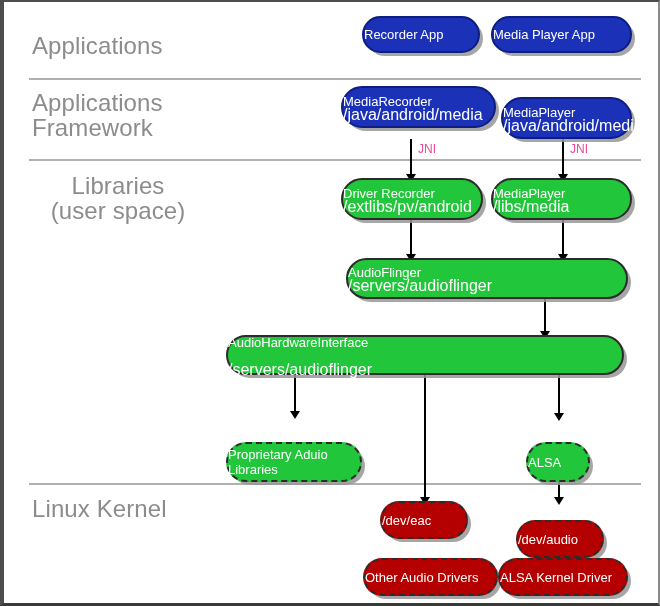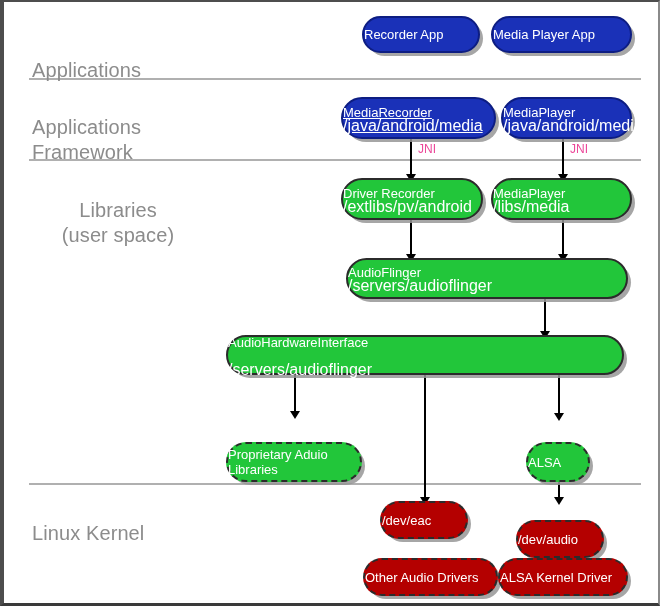--- a/index.html
+++ b/index.html
@@ -25,25 +25,24 @@
   .divider {
     position: absolute;
     height: 0;
     border-top: 2px solid #b0b0b0;
   }
 
   
   .layer-label {
     position: absolute;
     color: #8c8c8c;
-    font-size: 20px;
+    font-size: 24px;
     line-height: 25px;
     white-space: pre-line;
     letter-spacing: 0.1px;
-    margin-top: 25px;
   }
   .layer-label.center { text-align: center; }
 
   
   .conn {
     position: absolute;
     width: 0;
     border-left: 2px solid #000000;
   }
   .arrowhead {
@@ -151,21 +150,21 @@
   <div class="arrowhead" style="left:550px; top:495px;"></div>
 
   <div class="node blue" style="left:358px; top:14px; width:118px; height:37px;">
     <div class="title">Recorder App</div>
   </div>
 
   <div class="node blue" style="left:487px; top:14px; width:141px; height:37px;">
     <div class="title">Media Player App</div>
   </div>
 
-  <div class="node blue" style="left:337px; top:95px; width:155px; height:42px;text-decoration:underline;">
+  <div class="node blue" style="left:337px; top:84px; width:155px; height:42px;">
     <div class="title">MediaRecorder</div>
     <div class="sub">/java/android/media</div>
   </div>
 
   <div class="node blue" style="left:497px; top:95px; width:131px; height:42px;">
     <div class="title">MediaPlayer</div>
     <div class="sub">/java/android/media</div>
   </div>
 
   <div class="node green" style="left:337px; top:176px; width:142px; height:42px;">

